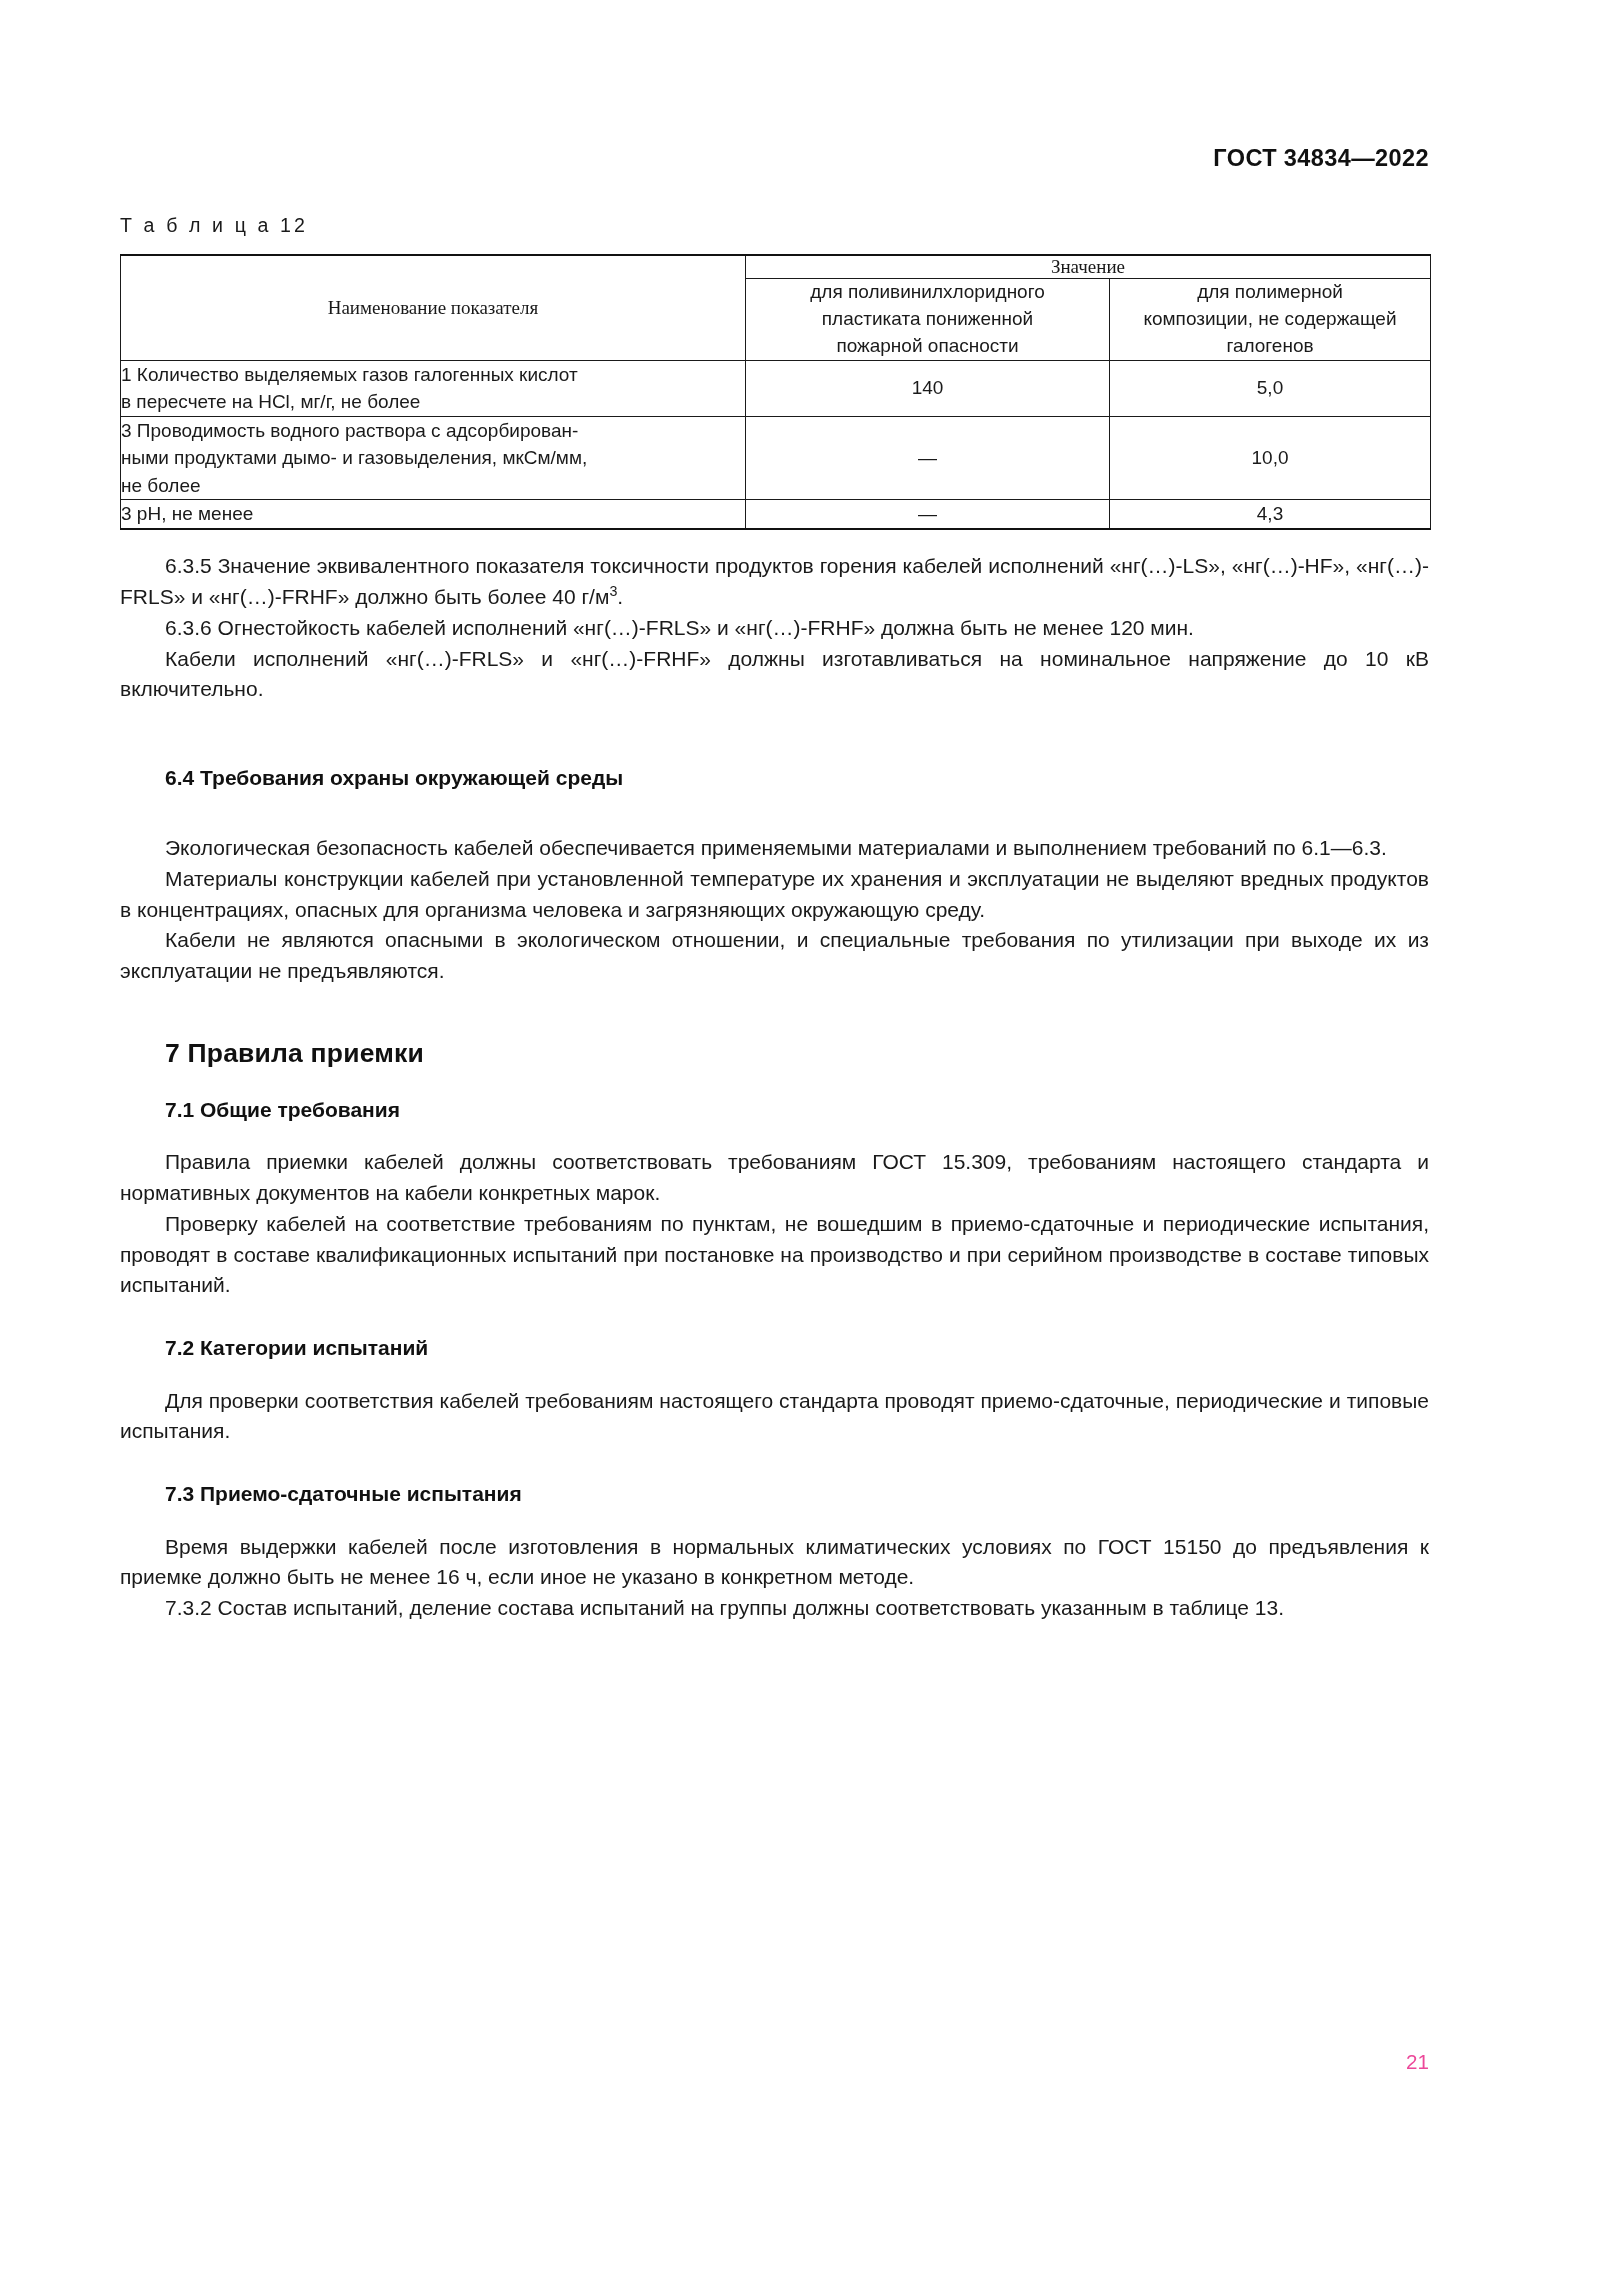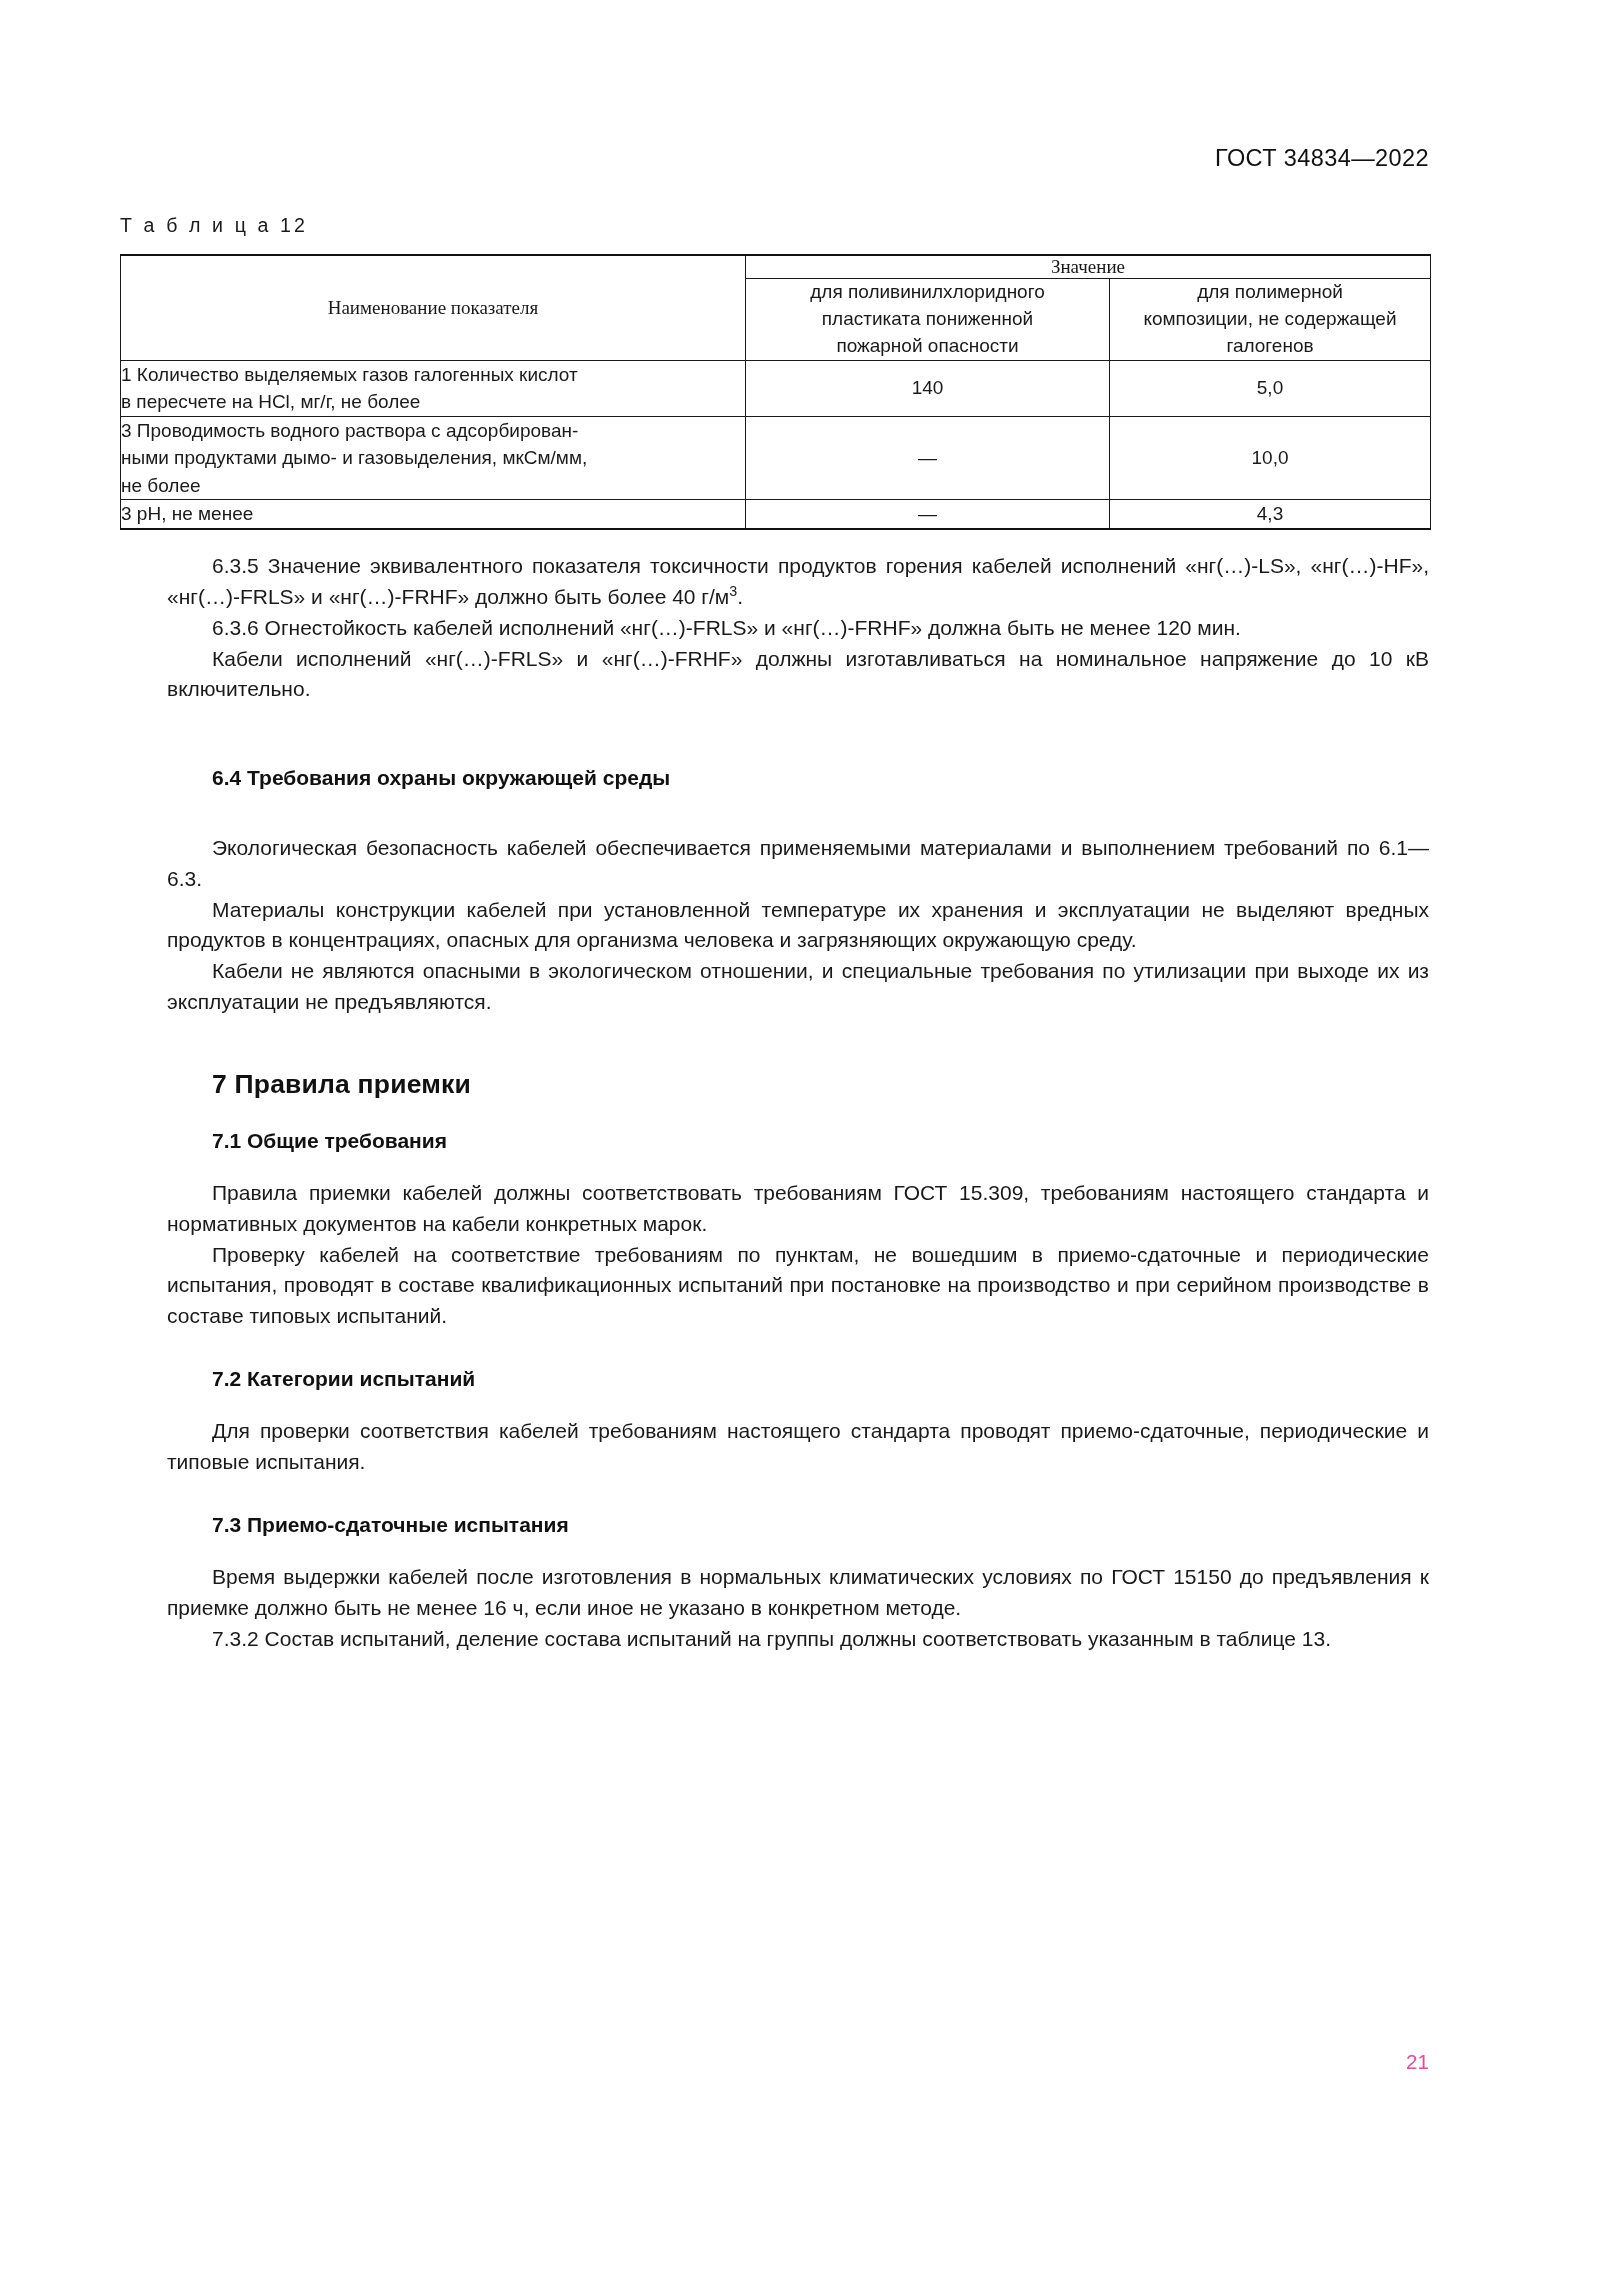--- a/index.html
+++ b/index.html
@@ -20,21 +20,21 @@
     box-sizing: border-box;
     overflow: hidden;
   }
 
   
   .doc-header {
     position: absolute;
     top: 145px;
     right: 192px;
     font-size: 23.5px;
-    font-weight: normal;
+    font-weight: bold;
     letter-spacing: 0.4px;
     color: #111;
     white-space: nowrap;
   }
 
   
   .content {
     position: absolute;
     left: 120px;
     top: 214px;
@@ -99,21 +99,20 @@
   }
   .cell-val-mid {
     text-align: center;
     vertical-align: middle;
     padding: 11.8px 5.9px;
   }
 
   
   .body-block {
     margin-top: 21.6px;
-    margin-left: 47px;
   }
   p.para {
     margin: 0;
     font-size: 21px;
     line-height: 1.465;
     text-align: justify;
     text-indent: 45px;
     color: #1a1a1a;
     hyphens: none;
   }

